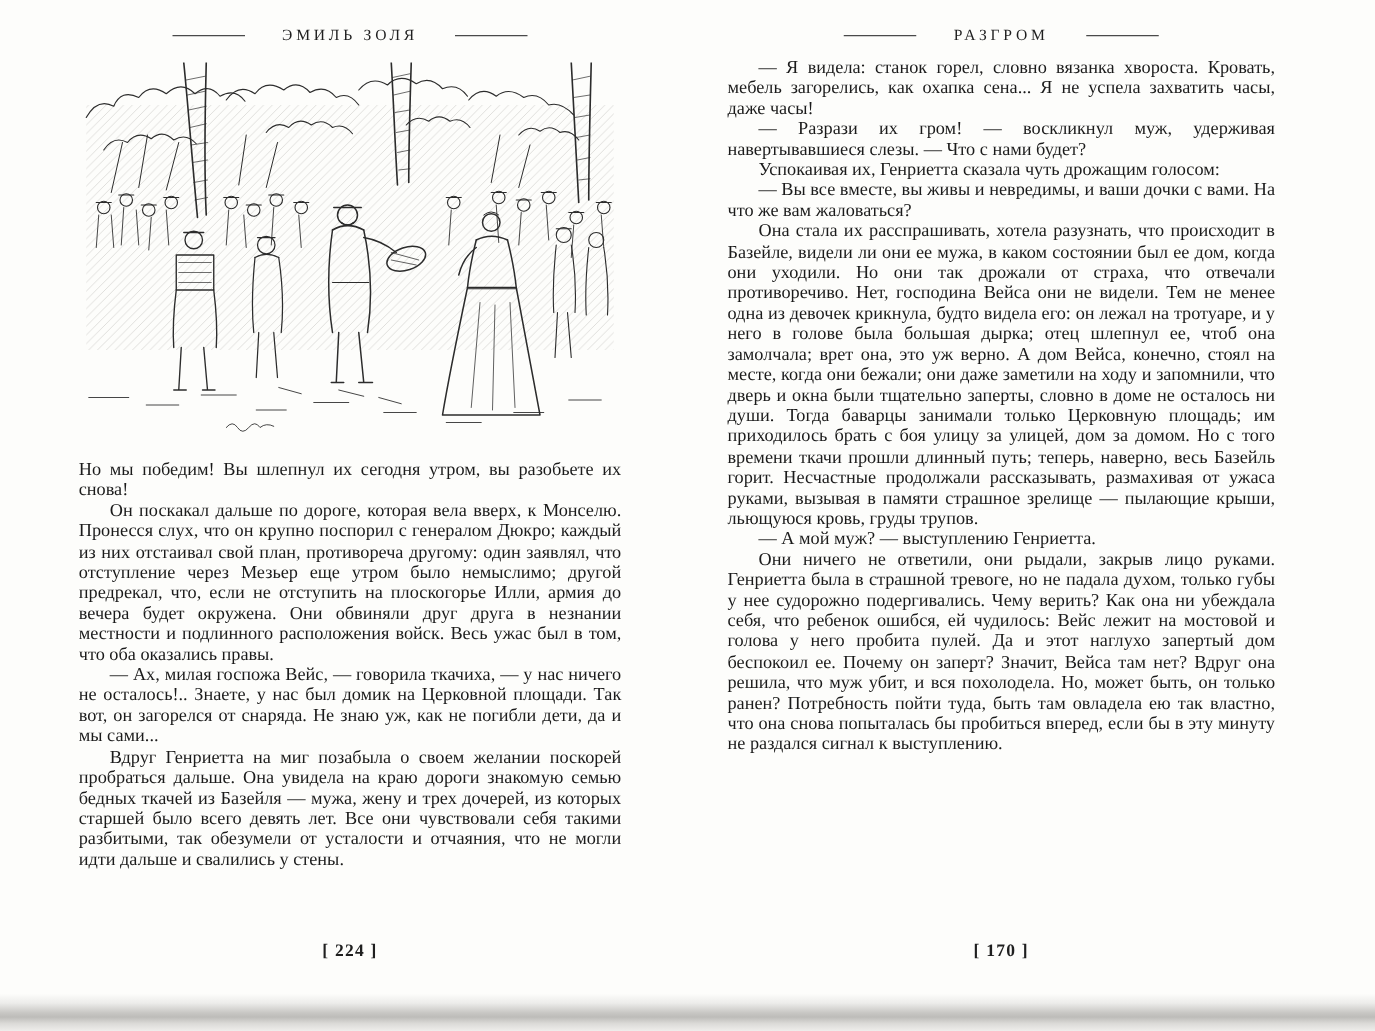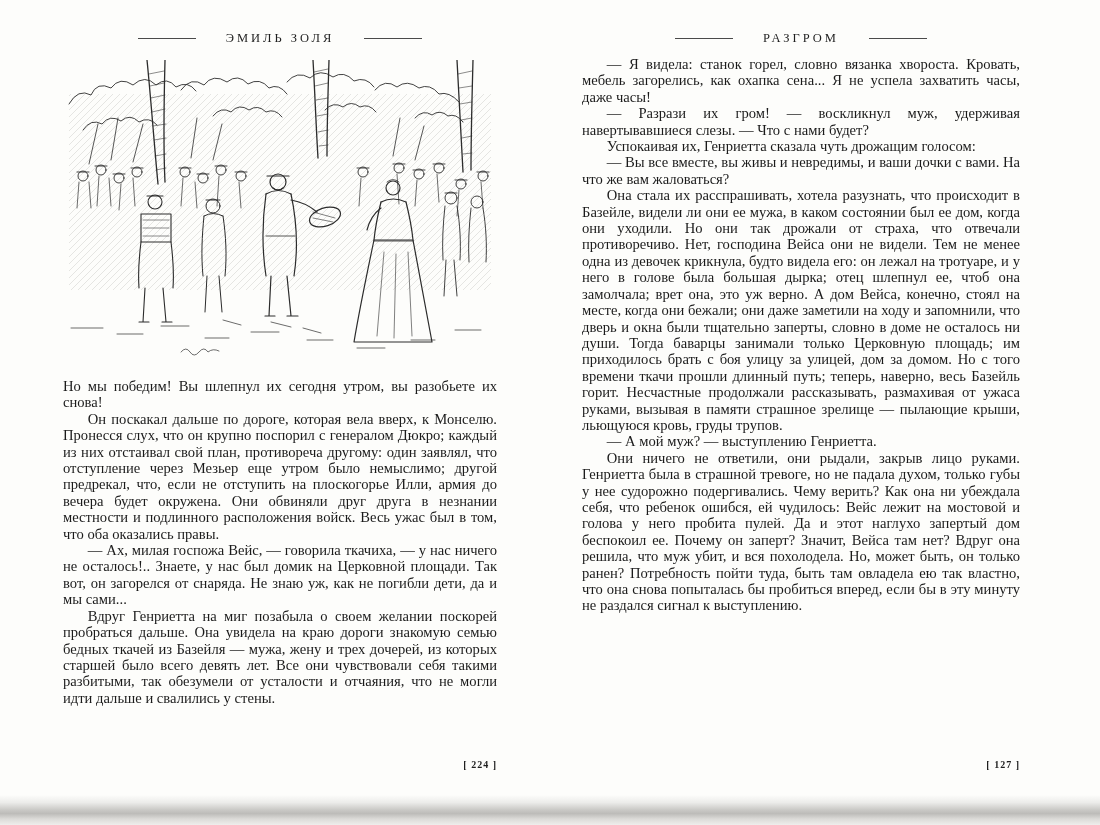--- a/index.html
+++ b/index.html
@@ -7,31 +7,31 @@
     width:1100px; height:825px; overflow:hidden; position:relative;
     background:#ffffff;
     font-family:"Liberation Serif","DejaVu Serif",serif;
   }
   .book { position:absolute; inset:0; background:#fdfdfb; }
 
   .page { position:absolute; top:18px; height:756px; display:flex; flex-direction:column; }
   .page.left  { left:63px;  width:434px; }
   .page.right { left:582px; width:438px; }
 
-  .running-head { display:flex; align-items:center; justify-content:center; gap:30px; height:16px; margin:12px 0 10px; flex:0 0 auto; }
+  .running-head { display:flex; align-items:center; justify-content:center; gap:30px; height:16px; margin:2px 0 10px; flex:0 0 auto; }
   .running-head .rule { width:58px; height:1px; background:#4a4a4a; }
   .running-head .title { font-size:12.5px; letter-spacing:3px; color:#1f1f1f; white-space:nowrap; }
 
   figure.illustration { margin:4px auto 18px; width:434px; height:300px; flex:0 0 auto; }
 
   .bodytext { font-size:14.6px; line-height:16.4px; text-align:justify; color:#1b1b1b; }
   .para { margin:0; text-indent:1.7em; }
   .para.no-indent { text-indent:0; }
 
-  .pageno { margin-top:auto; text-align:right; font-size:10px; font-weight:bold; letter-spacing:1px; color:#1f1f1f; flex:0 0 auto; padding-bottom:4px; }
+  .pageno { margin-top:auto; text-align:center; font-size:14px; font-weight:bold; letter-spacing:1px; color:#1f1f1f; flex:0 0 auto; padding-bottom:4px; }
 
   .book-edge {
     position:absolute; left:0; right:0; bottom:0; height:30px;
     background:linear-gradient(to bottom,#fdfdfb 0%,#ececea 25%,#c9c8c5 50%,#bdbcb9 62%,#dcdbd8 80%,#efeeec 100%);
   }
 </style>
 </head>
 <body>
 
 <div class="book">
@@ -195,17 +195,17 @@
     <div class="bodytext">
       <p class="para">— Я видела: станок горел, словно вязанка хвороста. Кровать, мебель загорелись, как охапка сена... Я не успела захватить часы, даже часы!</p>
       <p class="para">— Разрази их гром! — воскликнул муж, удерживая навертывавшиеся слезы. — Что с нами будет?</p>
       <p class="para">Успокаивая их, Генриетта сказала чуть дрожащим голосом:</p>
       <p class="para">— Вы все вместе, вы живы и невредимы, и ваши дочки с вами. На что же вам жаловаться?</p>
       <p class="para">Она стала их расспрашивать, хотела разузнать, что происходит в Базейле, видели ли они ее мужа, в каком состоянии был ее дом, когда они уходили. Но они так дрожали от страха, что отвечали противоречиво. Нет, господина Вейса они не видели. Тем не менее одна из девочек крикнула, будто видела его: он лежал на тротуаре, и у него в голове была большая дырка; отец шлепнул ее, чтоб она замолчала; врет она, это уж верно. А дом Вейса, конечно, стоял на месте, когда они бежали; они даже заметили на ходу и запомнили, что дверь и окна были тщательно заперты, словно в доме не осталось ни души. Тогда баварцы занимали только Церковную площадь; им приходилось брать с боя улицу за улицей, дом за домом. Но с того времени ткачи прошли длинный путь; теперь, наверно, весь Базейль горит. Несчастные продолжали рассказывать, размахивая от ужаса руками, вызывая в памяти страшное зрелище — пылающие крыши, льющуюся кровь, груды трупов.</p>
       <p class="para">— А мой муж? — выступлению Генриетта.</p>
       <p class="para">Они ничего не ответили, они рыдали, закрыв лицо руками. Генриетта была в страшной тревоге, но не падала духом, только губы у нее судорожно подергивались. Чему верить? Как она ни убеждала себя, что ребенок ошибся, ей чудилось: Вейс лежит на мостовой и голова у него пробита пулей. Да и этот наглухо запертый дом беспокоил ее. Почему он заперт? Значит, Вейса там нет? Вдруг она решила, что муж убит, и вся похолодела. Но, может быть, он только ранен? Потребность пойти туда, быть там овладела ею так властно, что она снова попыталась бы пробиться вперед, если бы в эту минуту не раздался сигнал к выступлению.</p>
     </div>
 
-    <div class="pageno">[ 127 ]</div>
+    <div class="pageno">[ 170 ]</div>
   </section>
 
   <div class="book-edge"></div>
 </div>
 
 </body></html>

